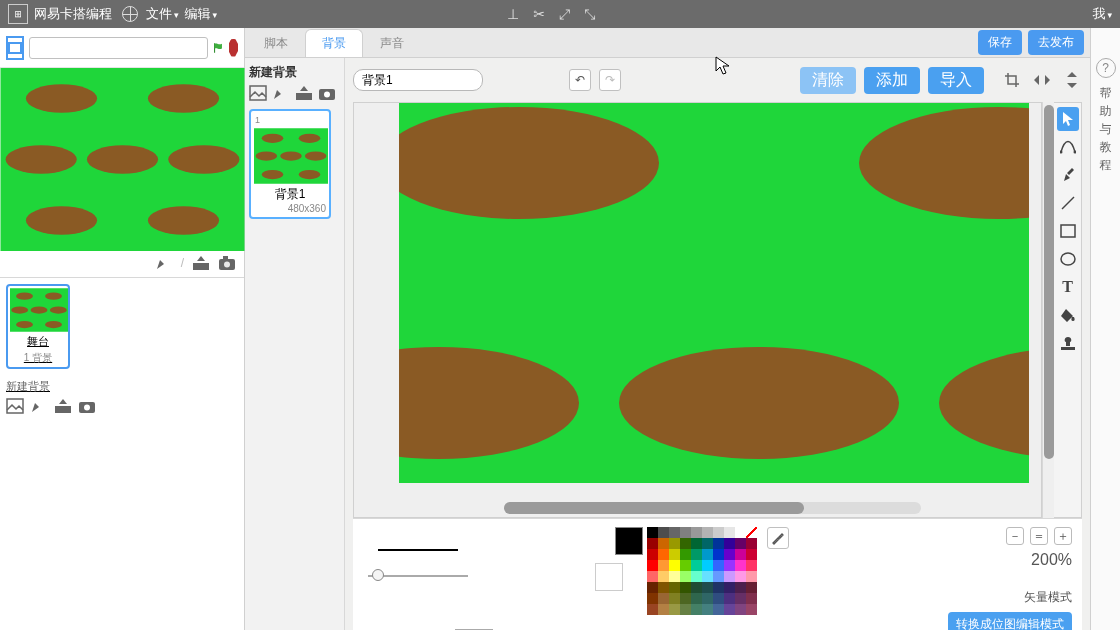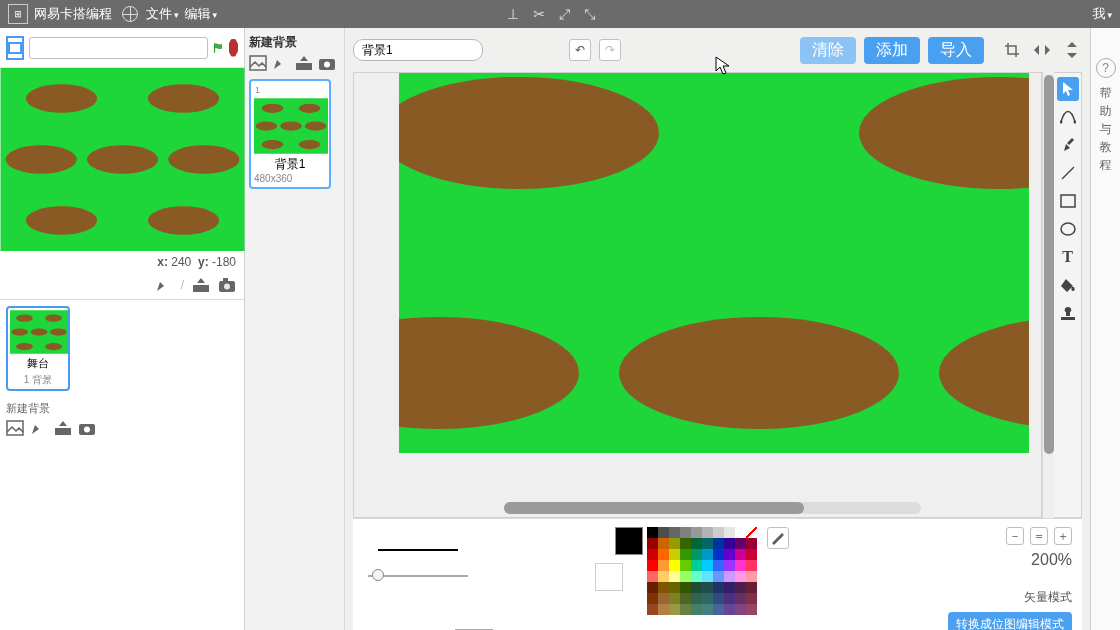--- a/index.html
+++ b/index.html
@@ -30,21 +30,21 @@
 .ver { position:absolute; left:8px; top:60px; color:#999; font-size:9px;}
 
 .stage-view { width:245px; height:183px; position:relative; }
 .stage-svg { width:245px; height:183px; display:block;}
 .coords { text-align:right; padding:4px 8px; color:#555; font-size:12px;}
 .coords b{font-weight:bold;}
 
 .sprite-bar { display:flex; justify-content:flex-end; gap:8px; padding:4px 8px 6px; color:#666; align-items:center;}
 .sprite-bar .ic{width:18px;height:16px; cursor:pointer;}
 
-.sprite-area { padding:6px; }
+.sprite-area { padding:6px;text-decoration:underline; }
 .stage-thumb { width:64px; border:2px solid #4a9af0; border-radius:4px; padding:2px; cursor:pointer;}
 .stage-thumb .thsvg{width:58px;height:44px;display:block;}
 .stage-thumb .lbl{font-size:11px; text-align:center; margin-top:2px;}
 .new-bg-lbl{margin-top:10px; color:#666; font-size:11px;}
 .new-bg-icons{display:flex; gap:6px; margin-top:4px; color:#555;}
 .mini-ic{width:18px;height:16px;cursor:pointer;}
 
 .col-mid { width:845px; background:#e8e8e8; position:relative; display:flex;}
 .col-mid-inner{flex:1; display:flex; flex-direction:column;}
 .tabs { display:flex; align-items:center; background:#e8e8e8; height:30px; border-bottom:1px solid #d0d0d0; padding-left:2px;}
@@ -54,21 +54,21 @@
 .btn-save,.btn-pub{background:#4a9af0;color:#fff;border:none;border-radius:4px;padding:4px 10px;font-size:12px;cursor:pointer;margin-right:6px;}
 
 .editor-row{flex:1; display:flex; background:#fff;}
 .bg-list-col{width:100px; background:#f2f2f2; border-right:1px solid #d8d8d8; padding:6px 4px;}
 .bg-list-col .title{font-size:12px; font-weight:bold; margin-bottom:4px; color:#333;}
 .bg-list-col .new-icons{display:flex; gap:5px; color:#555; margin-bottom:8px;}
 .bg-card{border:2px solid #59b0ff; border-radius:4px; background:#fff; padding:3px; width:82px;}
 .bg-card .idx{font-size:9px;color:#888;position:relative;top:-2px;left:1px;}
 .bg-card-svg{width:74px;height:56px;display:block;margin:0 auto;}
 .bg-card .nm{text-align:center;font-size:12px;margin-top:2px;}
-.bg-card .dim{text-align:left;font-size:10px;color:#888;}
+.bg-card .dim{text-align:right;font-size:10px;color:#888;}
 
 .paint-col{flex:1; display:flex; flex-direction:column; background:#f0f0ef; padding:8px 8px 0 8px;}
 .paint-top{display:flex; align-items:center; gap:8px; height:28px;}
 .name-input{width:130px;height:22px;border:1px solid #b8b8b8;border-radius:10px;padding:0 8px;font-size:12px;}
 .undo,.redo{width:22px;height:22px;border:1px solid #c0c0c0;border-radius:3px;background:#fff;display:flex;align-items:center;justify-content:center;cursor:pointer;color:#555;}
 .redo{color:#bbb;}
 .paint-top .sp{flex:1;}
 .pbtn{background:#4aa0f0;color:#fff;border:none;border-radius:4px;padding:3px 12px;font-size:16px;cursor:pointer;}
 .pbtn.light{background:#8cc3f5;}
 .top-tools{display:flex;gap:10px;margin-left:10px;color:#666;}
@@ -151,24 +151,20 @@
       <svg class="stage-svg" viewBox="0 0 480 360">
         <rect width="480" height="360" fill="#1fd63a"></rect>
         <ellipse cx="120" cy="60" rx="70" ry="28" fill="#8a5a24"></ellipse>
         <ellipse cx="360" cy="60" rx="70" ry="28" fill="#8a5a24"></ellipse>
         <ellipse cx="80" cy="180" rx="70" ry="28" fill="#8a5a24"></ellipse>
         <ellipse cx="240" cy="180" rx="70" ry="28" fill="#8a5a24"></ellipse>
         <ellipse cx="400" cy="180" rx="70" ry="28" fill="#8a5a24"></ellipse>
         <ellipse cx="120" cy="300" rx="70" ry="28" fill="#8a5a24"></ellipse>
         <ellipse cx="360" cy="300" rx="70" ry="28" fill="#8a5a24"></ellipse>
       </svg>
-    </div>
-    <div class="coords">
-      <b>x:</b> <span>240</span>&nbsp;
-      <b>y:</b> <span>-180</span>
     </div>
     <div class="sprite-bar">
       <svg class="ic" viewBox="0 0 18 16">
           <path d="M2 14l3-9 4 4-7 5z" fill="#666"></path>
         </svg>
       <span style="color:#bbb;">/</span>
       <svg class="ic" viewBox="0 0 18 16">
           <rect x="1" y="8" width="16" height="7" fill="#666"></rect>
           <path d="M9 1l4 5H5z" fill="#666"></path>
         </svg>
@@ -210,20 +206,28 @@
         <svg class="mini-ic" viewBox="0 0 18 16">
             <rect x="1" y="4" width="16" height="11" rx="2" fill="#666"></rect>
             <circle cx="9" cy="9.5" r="3" fill="#fff"></circle>
           </svg>
       </div>
     </div>
   </div>
 
   <div class="col-mid">
     <div class="col-mid-inner">
+    <div class="tabs">
+      <div class="tab">脚本</div>
+      <div class="tab active">背景</div>
+      <div class="tab">声音</div>
+      <div class="spacer"></div>
+      <button class="btn-save">保存</button>
+      <button class="btn-pub">去发布</button>
+    </div>
 
     <div class="editor-row">
       <div class="bg-list-col">
         <div class="title">新建背景</div>
         <div class="new-icons">
           <svg class="mini-ic" viewBox="0 0 18 16">
                 <rect x="1" y="1" width="16" height="14" fill="none" stroke="#666" stroke-width="1.5"></rect>
                 <path d="M1 12l5-5 4 4 3-3 4 4" fill="none" stroke="#666" stroke-width="1.5"></path>
               </svg>
           <svg class="mini-ic" viewBox="0 0 18 16">

